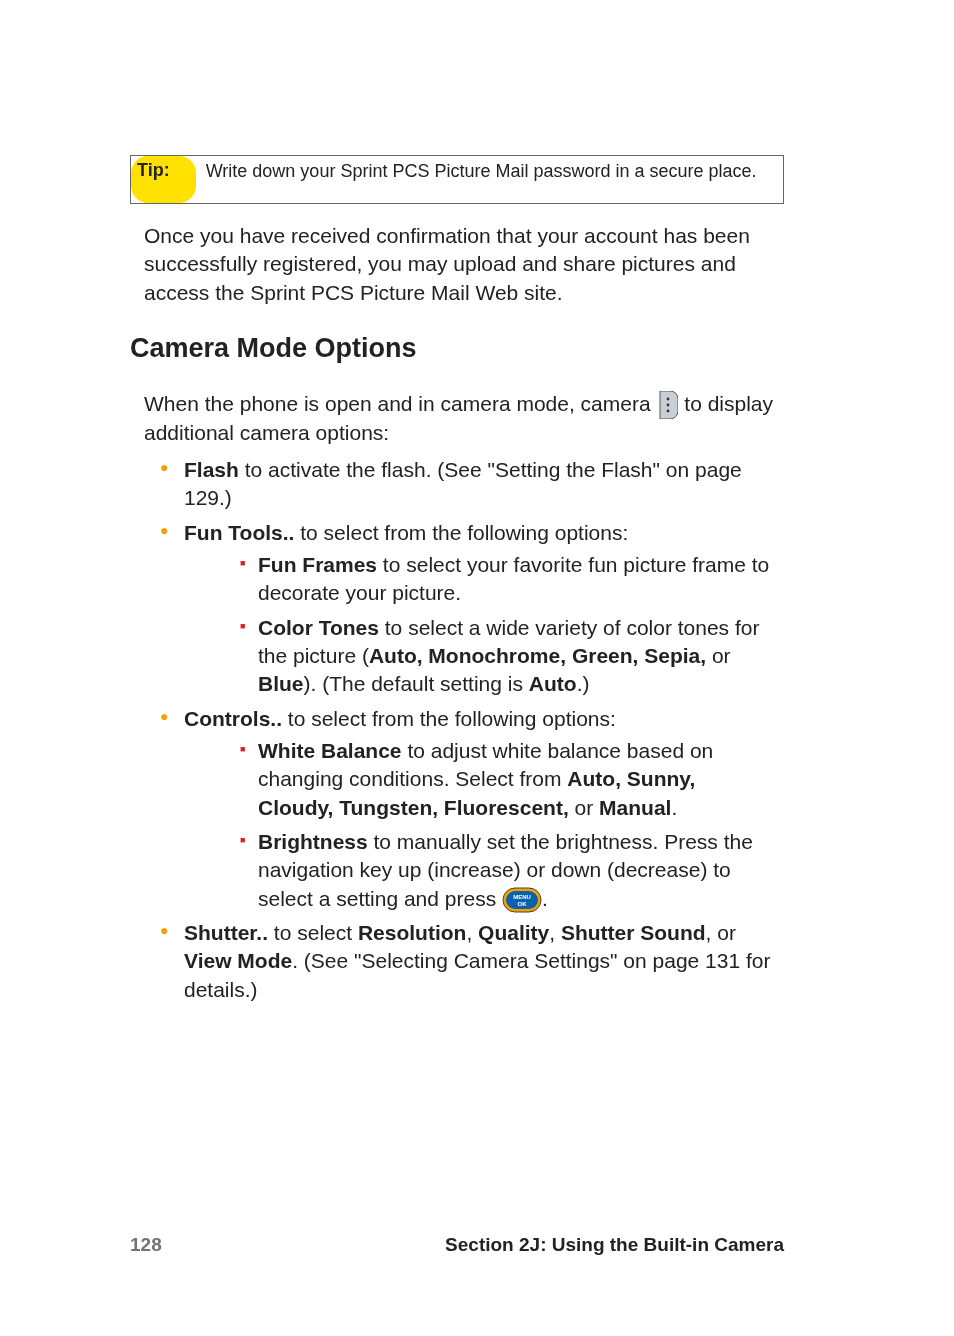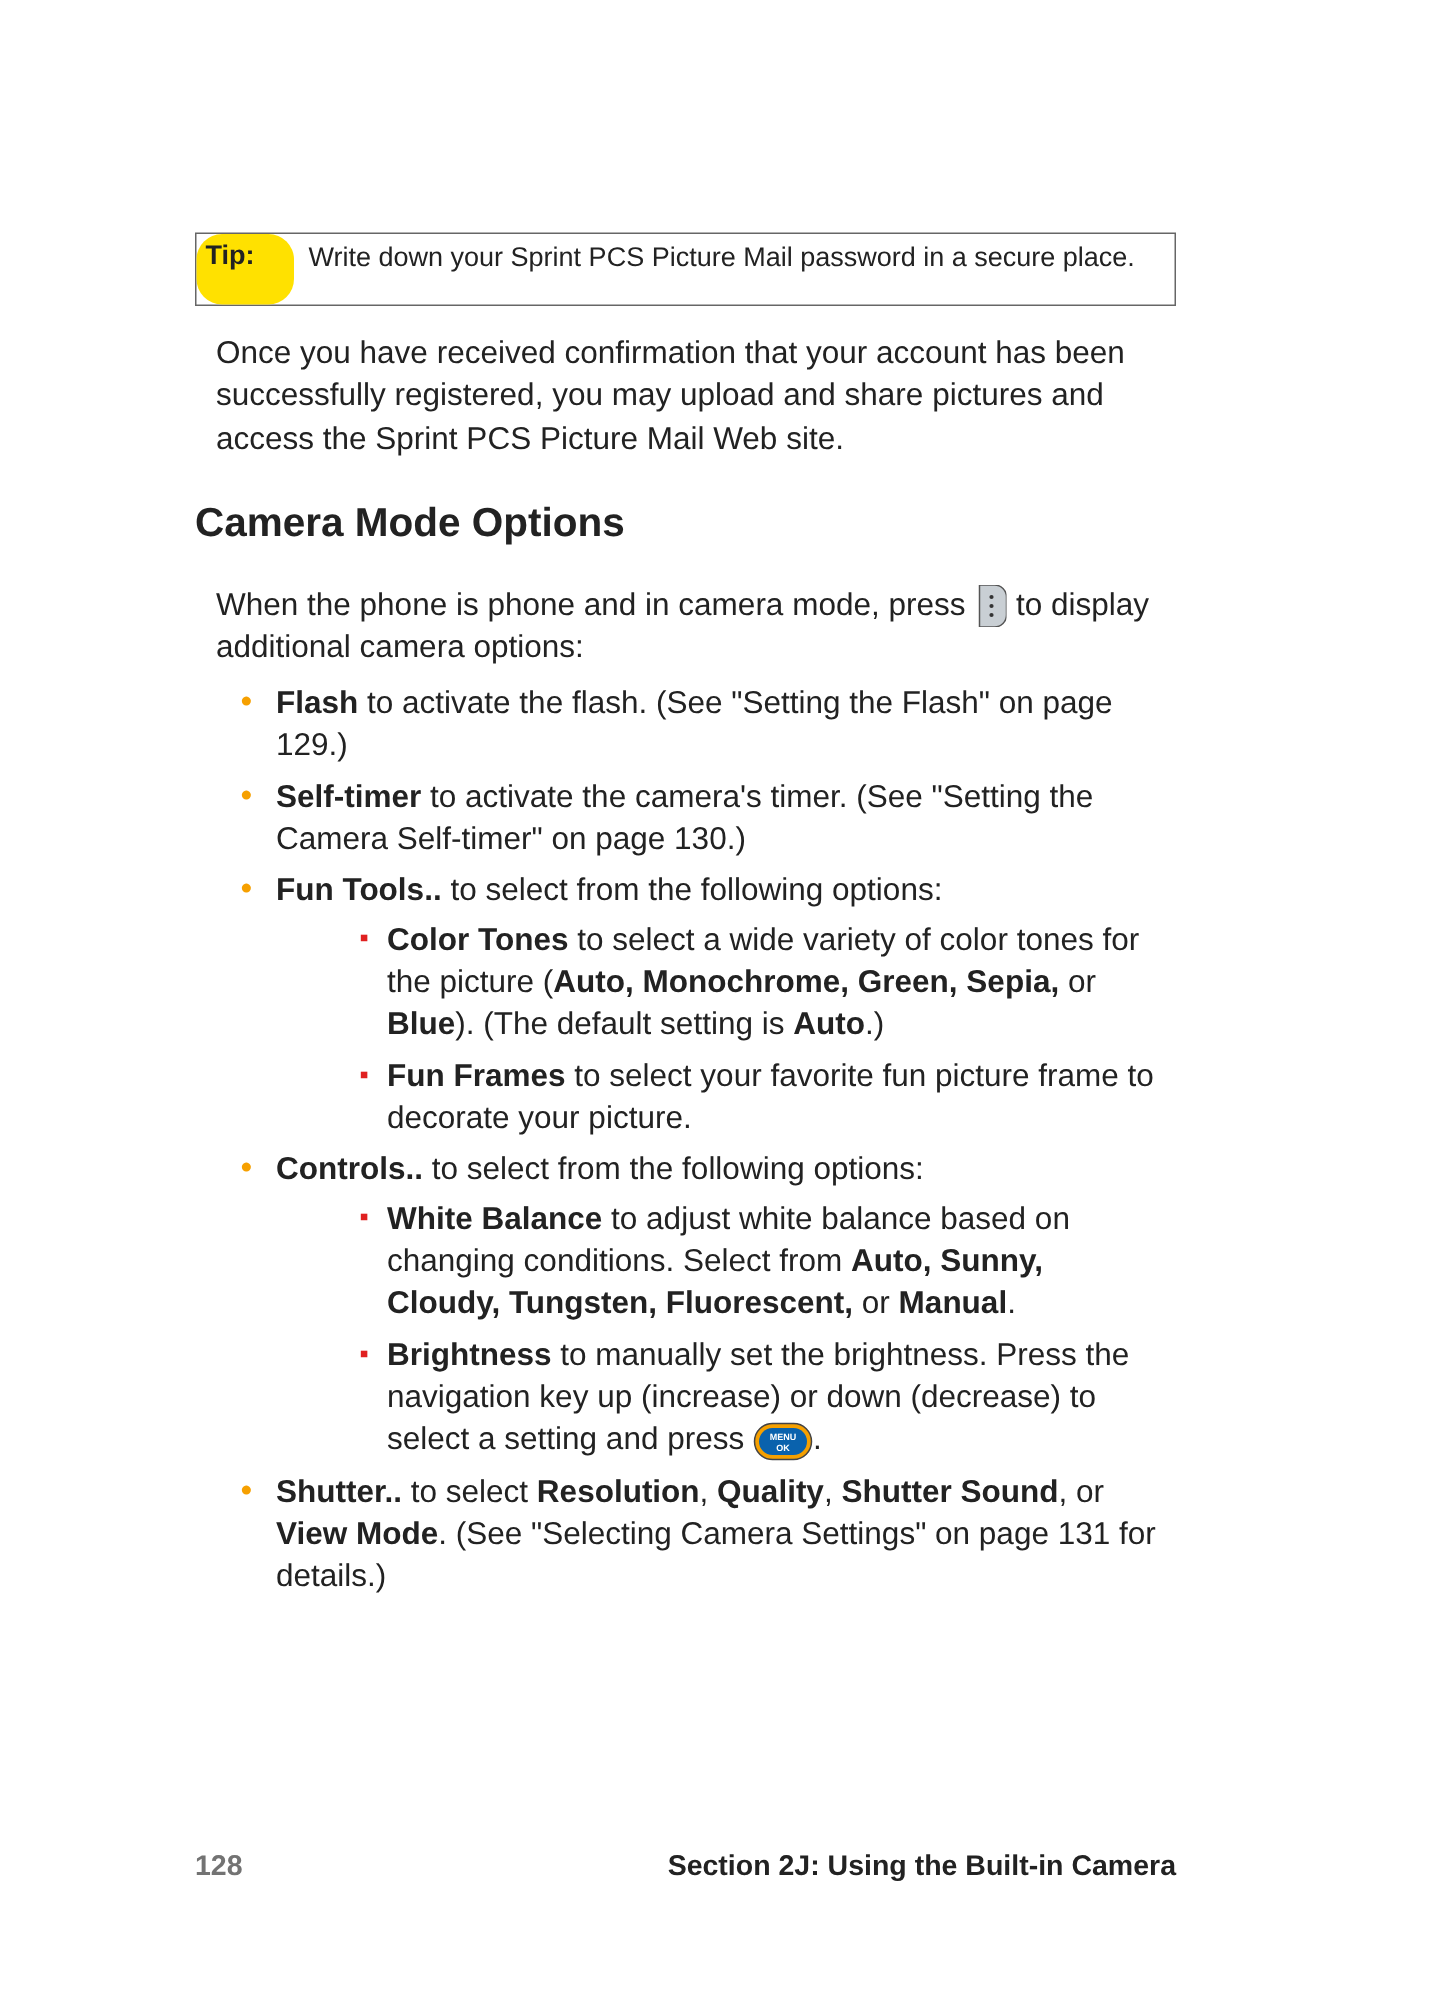--- a/index.html
+++ b/index.html
@@ -111,47 +111,44 @@
 <div class="tipbox">
   <div class="tip-label">Tip:</div>
   <div class="tip-text">Write down your Sprint PCS Picture Mail password in a secure place.</div>
 </div>
 
 <div class="para">Once you have received confirmation that your account has been successfully registered, you may upload and share pictures and access the Sprint PCS Picture Mail Web site.</div>
 
 <h2 class="heading">Camera Mode Options</h2>
 
 <div class="inline-para">
-  <span>When the phone is phone and in camera mode, press </span>
+  <span>When the phone is open and in camera mode, camera </span>
   <span class="icon-inline side-icon">
     <svg width="22" height="28" viewBox="0 0 22 28">
       <path d="M4 0 h10 a8 8 0 0 1 8 8 v12 a8 8 0 0 1 -8 8 h-10 z" fill="#c9cfd4" stroke="#555" stroke-width="1"></path>
       <circle cx="12" cy="8" r="1.4" fill="#333"></circle>
       <circle cx="12" cy="14" r="1.4" fill="#333"></circle>
       <circle cx="12" cy="20" r="1.4" fill="#333"></circle>
     </svg>
   </span>
   <span> to display additional camera options:</span>
 </div>
 
 <ul class="list1">
   <li>
     <span class="b">Flash</span><span> to activate the flash. (See "Setting the Flash" on page 129.)</span>
   </li>
   <li>
-    <span class="b">Self-timer</span><span> to activate the camera's timer. (See "Setting the Camera Self-timer" on page 130.)</span>
-  </li>
-  <li>
     <span class="b">Fun Tools..</span><span> to select from the following options:</span>
     <ul class="list2">
       <li>
-        <span class="b">Color Tones</span><span> to select a wide variety of color tones for the picture (</span><span class="b">Auto, Monochrome, Green, Sepia,</span><span> or </span><span class="b">Blue</span><span>). (The default setting is </span><span class="b">Auto</span><span>.)</span>
+        <span class="b">Fun Frames</span><span> to select your favorite fun picture frame to decorate your picture.</span>
       </li>
       <li>
-        <span class="b">Fun Frames</span><span> to select your favorite fun picture frame to decorate your picture.</span>
+        <span class="b">Color Tones</span><span> to select a wide variety of color tones for the picture (</span><span class="b">Auto, Monochrome, Green, Sepia,</span><span> or </span><span class="b">Blue</span><span>). (The default setting is </span><span class="b">Auto</span><span>.)</span>
       </li>
     </ul>
   </li>
   <li>
     <span class="b">Controls..</span><span> to select from the following options:</span>
     <ul class="list2">
       <li>
         <span class="b">White Balance</span><span> to adjust white balance based on changing conditions. Select from </span><span class="b">Auto, Sunny, Cloudy, Tungsten, Fluorescent,</span><span> or </span><span class="b">Manual</span><span>.</span>
       </li>
       <li>

